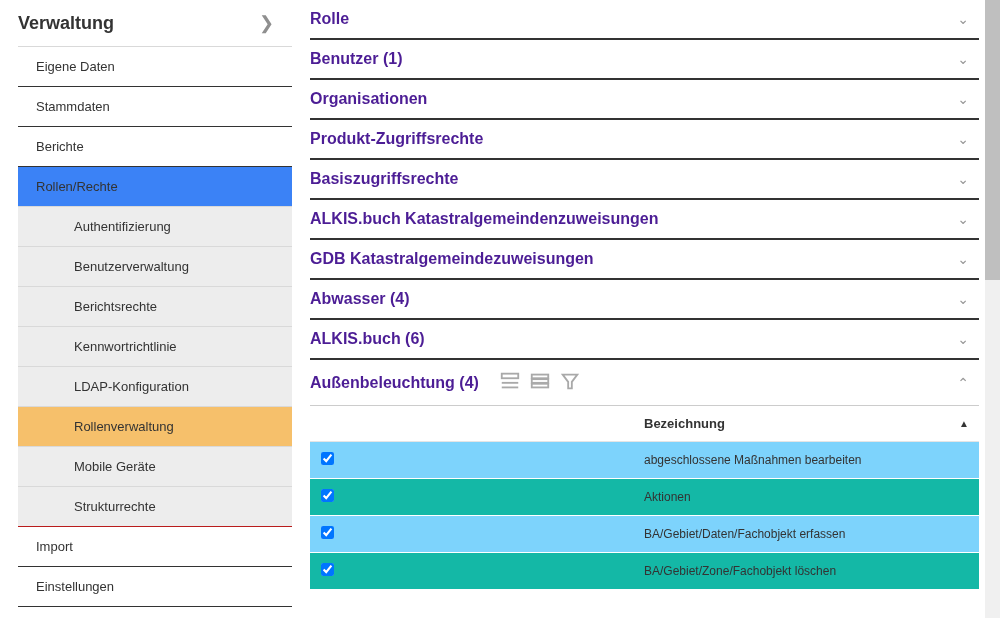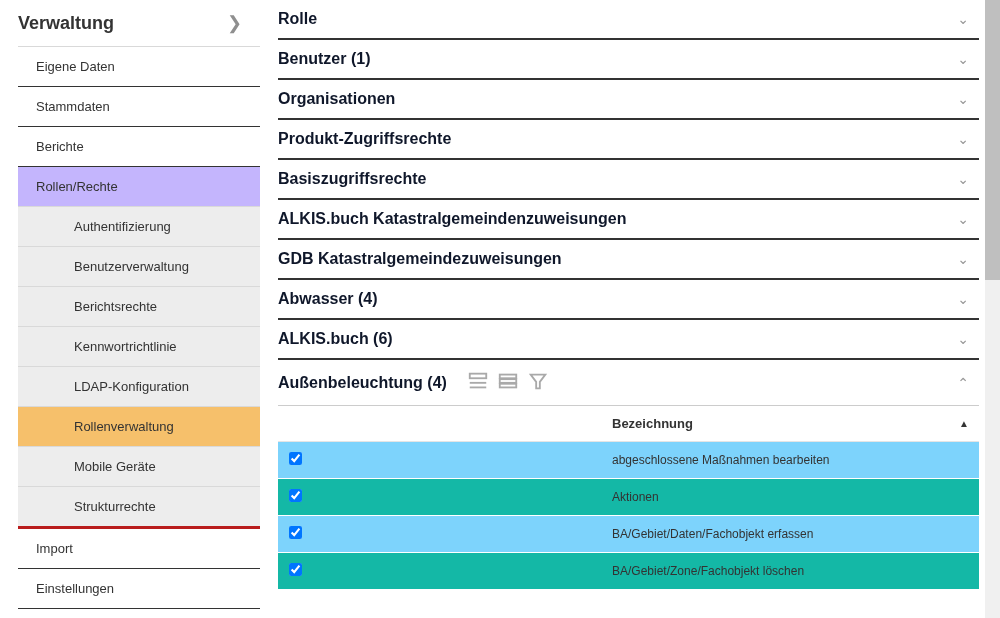--- a/index.html
+++ b/index.html
@@ -8,53 +8,53 @@
   font-size: 13px;
   color: #333;
   background: #fff;
   width: 1000px;
   height: 618px;
   overflow: hidden;
   position: relative;
 }
 .container { display: flex; width: 985px; height: 618px; }
 
-.sidebar { width: 260px; background: #fff; padding-left: 18px; }
+.sidebar { width: 292px; background: #fff; padding-left: 18px; }
 .sidebar-header {
   display: flex; justify-content: space-between; align-items: center;
   padding: 12px 18px 12px 0;
   border-bottom: 1px solid #d9d9d9;
 }
 .sidebar-header-title { font-size: 18px; font-weight: bold; color: #333; }
 .sidebar-header-icon { font-size: 18px; color: #8f8f8f; }
 .nav-item-l1 {
   padding: 12px 0 12px 18px;
   font-size: 13px; font-weight: normal; color: #333;
   border-bottom: 1px solid #333;
   cursor: pointer;
 }
 .nav-item-l1.light-border { border-bottom: 1px solid #d9d9d9; }
-.nav-item-l1.active { background: #c4b5fd; }
+.nav-item-l1.active { background: #3b82f6; }
 .nav-item-l2 {
   padding: 12px 0 12px 56px;
   font-size: 13px; font-weight: normal; color: #333;
   background: #ededed;
   border-bottom: 1px solid #d9d9d9;
   cursor: pointer;
 }
 .nav-item-l2.active { background: #f6c06b; }
 
 .main { flex: 1; padding-left: 18px; padding-right: 6px; }
 .accordion-header {
   display: flex; justify-content: space-between; align-items: center;
   padding: 10px 10px 10px 0;
   border-bottom: 2px solid #333;
   cursor: pointer;
 }
-.accordion-header-title { font-size: 16px; font-weight: bold; color: #0f172a; }
+.accordion-header-title { font-size: 16px; font-weight: bold; color: #4c1d95; }
 .chevron { font-size: 14px; color: #999; }
 .accordion-expanded .accordion-header { border-bottom: 1px solid #ccc; gap: 44px; }
 .toolbar-icons { display: flex; gap: 8px; margin-left: 20px; }
 .toolbar-icon-svg { width: 22px; height: 22px; fill: none; stroke: #a9a9a9; stroke-width: 2; }
 .table-head {
   display: flex; align-items: center;
   padding: 10px 0;
   border-bottom: 1px solid #e5e5e5;
   font-weight: bold; font-size: 13px;
 }
@@ -90,21 +90,21 @@
     <div class="nav-item-l1"><span>Stammdaten</span></div>
     <div class="nav-item-l1"><span>Berichte</span></div>
     <div class="nav-item-l1 active light-border"><span>Rollen/Rechte</span></div>
     <div class="nav-item-l2"><span>Authentifizierung</span></div>
     <div class="nav-item-l2"><span>Benutzerverwaltung</span></div>
     <div class="nav-item-l2"><span>Berichtsrechte</span></div>
     <div class="nav-item-l2"><span>Kennwortrichtlinie</span></div>
     <div class="nav-item-l2"><span>LDAP-Konfiguration</span></div>
     <div class="nav-item-l2 active"><span>Rollenverwaltung</span></div>
     <div class="nav-item-l2"><span>Mobile Geräte</span></div>
-    <div class="nav-item-l2" style="border-bottom:3px solid #b91c1c"><span>Strukturrechte</span></div>
+    <div class="nav-item-l2" style="border-bottom:1px solid #b91c1c"><span>Strukturrechte</span></div>
     <div class="nav-item-l1"><span>Import</span></div>
     <div class="nav-item-l1"><span>Einstellungen</span></div>
     <div class="nav-item-l1" style="border-bottom:none"></div>
   </div>
 
   <div class="main">
     <div class="accordion-header">
       <span class="accordion-header-title">Rolle</span>
       <span class="chevron">⌄</span>
     </div>

